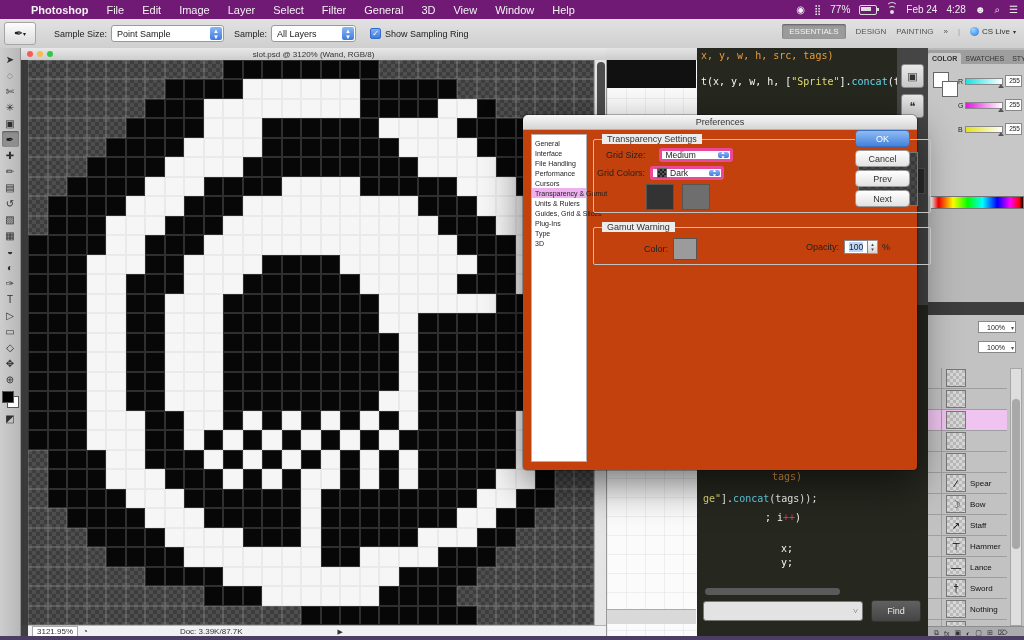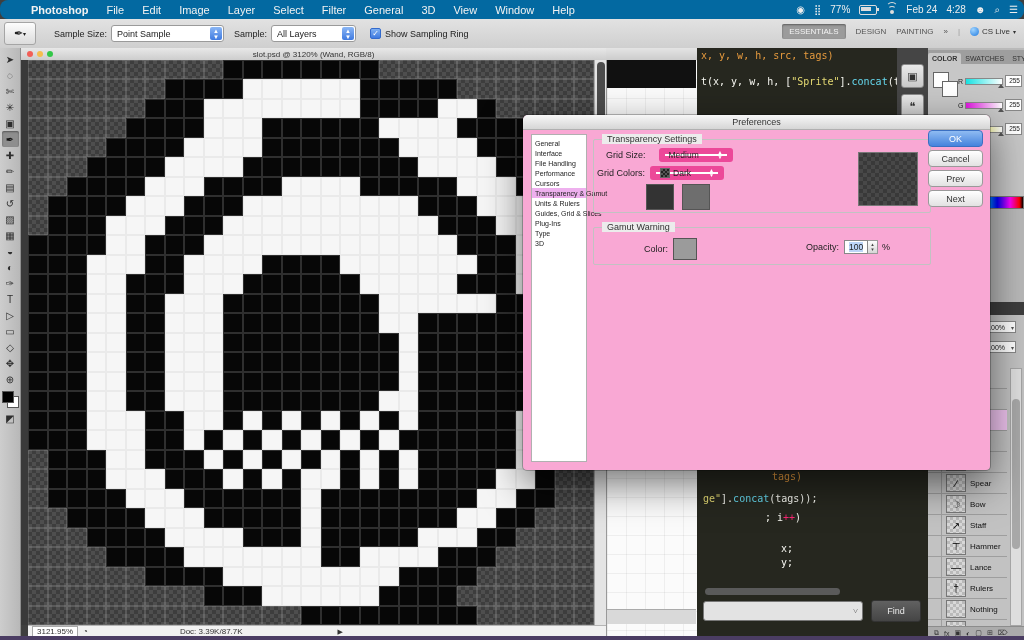--- a/index.html
+++ b/index.html
@@ -1,21 +1,21 @@
 <!DOCTYPE html>
 <html><head>
 <meta charset="utf-8">
 <style>
   html,body{margin:0;padding:0;}
   body{width:1024px;height:640px;overflow:hidden;background:#3f3f3f;
        font-family:"Liberation Sans",sans-serif;position:relative;color:#222;}
   .abs{position:absolute;}
   
-  #menubar{left:0;top:0;width:1024px;height:19px;background:#0369a1;color:#f2f2f2;
-           display:flex;align-items:center;font-size:11px;border-radius:8px;}
+  #menubar{left:0;top:0;width:1024px;height:19px;background:#701a75;color:#f2f2f2;
+           display:flex;align-items:center;font-size:11px;}
   #menubar .apple{margin:0 12px 0 10px;font-size:12px;}
   #menubar .mitem{padding:0 9px;}
   #menubar .mitem.bold{font-weight:bold;}
   #menu-right{position:absolute;right:6px;top:0;height:19px;display:flex;align-items:center;
               gap:9px;font-size:10px;color:#eee;}
   .batt{display:inline-block;width:16px;height:8px;border:1px solid #ddd;border-radius:2px;position:relative;}
   .batt::after{content:"";position:absolute;right:-3px;top:2px;width:2px;height:3px;background:#ddd;}
   .batt i{display:block;margin:1px;height:4px;width:10px;background:#ddd;}
   
   #optionsbar{left:0;top:19px;width:1024px;height:29px;background:linear-gradient(#e2e2e2,#cfcfcf);
@@ -117,33 +117,33 @@
         background-image:linear-gradient(45deg,#b9b9b9 25%,transparent 25%,transparent 75%,#b9b9b9 75%),
                          linear-gradient(45deg,#b9b9b9 25%,transparent 25%,transparent 75%,#b9b9b9 75%);
         background-position:0 0,3px 3px;background-size:6px 6px;
         display:flex;align-items:center;justify-content:center;font-size:10px;color:#000;}
   .lrow .lname{font-size:8px;color:#111;}
   #layers-scroll{position:absolute;right:2px;top:53px;width:12px;height:258px;background:#dedede;border:1px solid #a5a5a5;box-sizing:border-box;}
   #layers-scroll .thumb{margin:30px auto 0;width:8px;height:150px;background:#a8a8a8;border-radius:4px;}
   #layers-btns{position:absolute;left:0;top:311px;width:96px;height:13px;background:#ababab;border-top:1px solid #8c8c8c;
                display:flex;align-items:center;gap:5px;padding-left:6px;font-size:7px;color:#333;box-sizing:border-box;}
   
-  #prefs{left:523px;top:115px;width:467px;height:355px;background:#f9a8d4;border-radius:5px 5px 4px 4px;
+  #prefs{left:523px;top:115px;width:394px;height:355px;background:#c2410c;border-radius:5px 5px 4px 4px;
          box-shadow:0 14px 40px rgba(0,0,0,.55),0 0 0 1px rgba(0,0,0,.25);font-size:9px;}
   #prefs-title{height:14px;background:linear-gradient(#f7f7f7,#d6d6d6);border-bottom:1px solid #b0b0b0;
                border-radius:5px 5px 0 0;text-align:center;line-height:14px;font-size:9px;color:#333;}
   #prefs-list{position:absolute;left:8px;top:19px;width:56px;height:328px;background:#fff;border:1px solid #b0b0b0;
               font-size:7px;color:#222;padding-top:3px;box-sizing:border-box;}
   #prefs-list .pitem{padding:1.5px 3px;white-space:nowrap;}
   #prefs-list .pitem.sel{background:#eeb0ee;}
   .group{position:absolute;border:1px solid #c2c2c2;border-radius:2px;}
   .glabel{position:absolute;top:-6px;left:8px;background:#ececec;padding:0 5px;font-size:9px;color:#333;}
   .frow{position:absolute;display:flex;align-items:center;}
   .flabel{margin-right:5px;}
-  .dlg-select{width:74px;height:14px;background:#fff;border:6px solid #ec4899;border-radius:3px;position:relative;
+  .dlg-select{width:74px;height:14px;background:#fff;border:3px solid #ec4899;border-radius:3px;position:relative;
               display:flex;align-items:center;padding-left:4px;font-size:8.5px;box-sizing:border-box;}
   .dlg-select .stepper{position:absolute;right:1px;top:1px;bottom:1px;width:11px;border-radius:2px;
               background:linear-gradient(#8ab6f5,#3f7ae0);color:#fff;font-size:5px;line-height:5px;
               display:flex;flex-direction:column;align-items:center;justify-content:center;}
   .minichk{display:inline-block;width:8px;height:8px;margin-right:3px;border:1px solid #666;
         background-image:linear-gradient(45deg,#222 25%,transparent 25%,transparent 75%,#222 75%),
                          linear-gradient(45deg,#222 25%,transparent 25%,transparent 75%,#222 75%);
         background-position:0 0,2px 2px;background-size:4px 4px;background-color:#555;}
   .tswatch{width:26px;height:24px;border:1px solid #555;}
   #prefs-preview{position:absolute;right:12px;top:12px;width:58px;height:52px;border:1px solid #777;
@@ -1221,21 +1221,21 @@
           <span class="lname">Hammer</span>
         </div>
         <div class="lrow">
           <span class="eyecol"></span>
           <span class="thumb">—</span>
           <span class="lname">Lance</span>
         </div>
         <div class="lrow">
           <span class="eyecol"></span>
           <span class="thumb">†</span>
-          <span class="lname">Rulers</span>
+          <span class="lname">Sword</span>
         </div>
         <div class="lrow">
           <span class="eyecol"></span>
           <span class="thumb"></span>
           <span class="lname">Nothing</span>
         </div>
         <div class="lrow">
           <span class="eyecol">●</span>
           <span class="thumb">●</span>
           <span class="lname">Slot</span>

